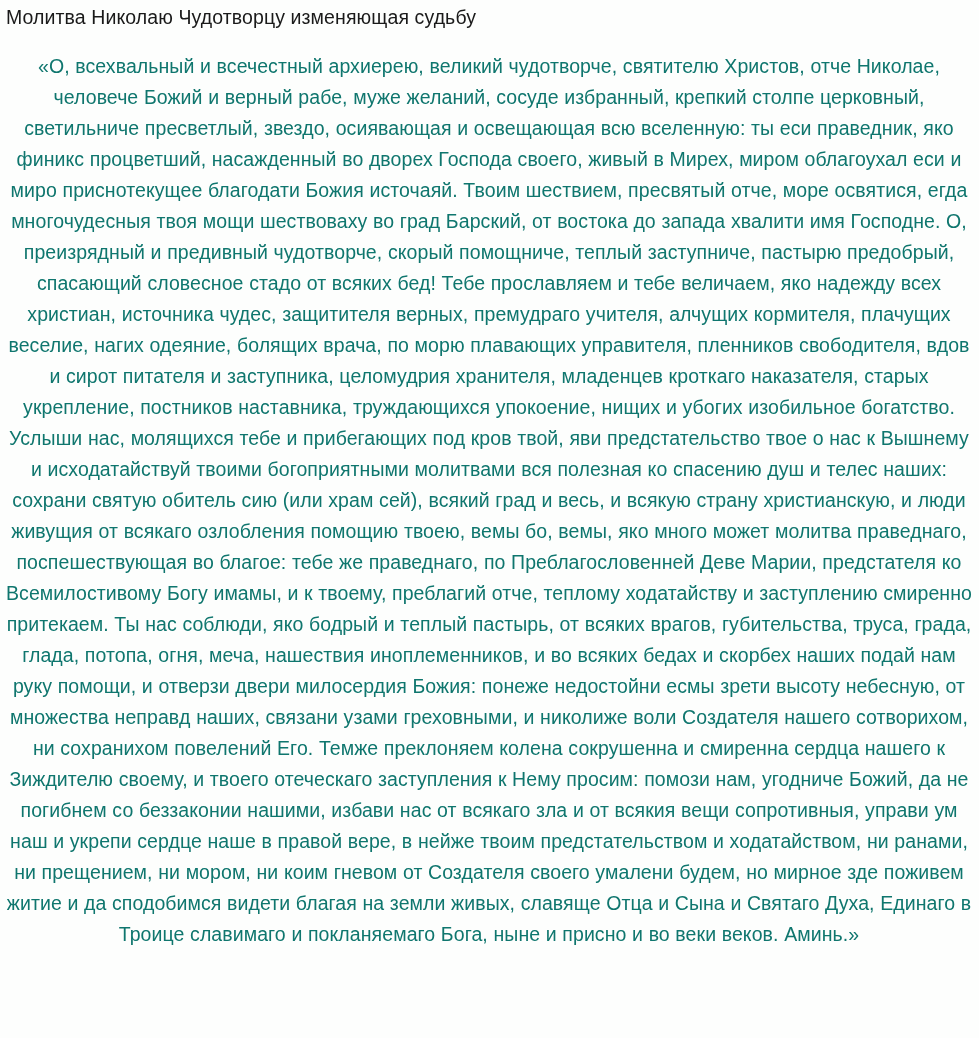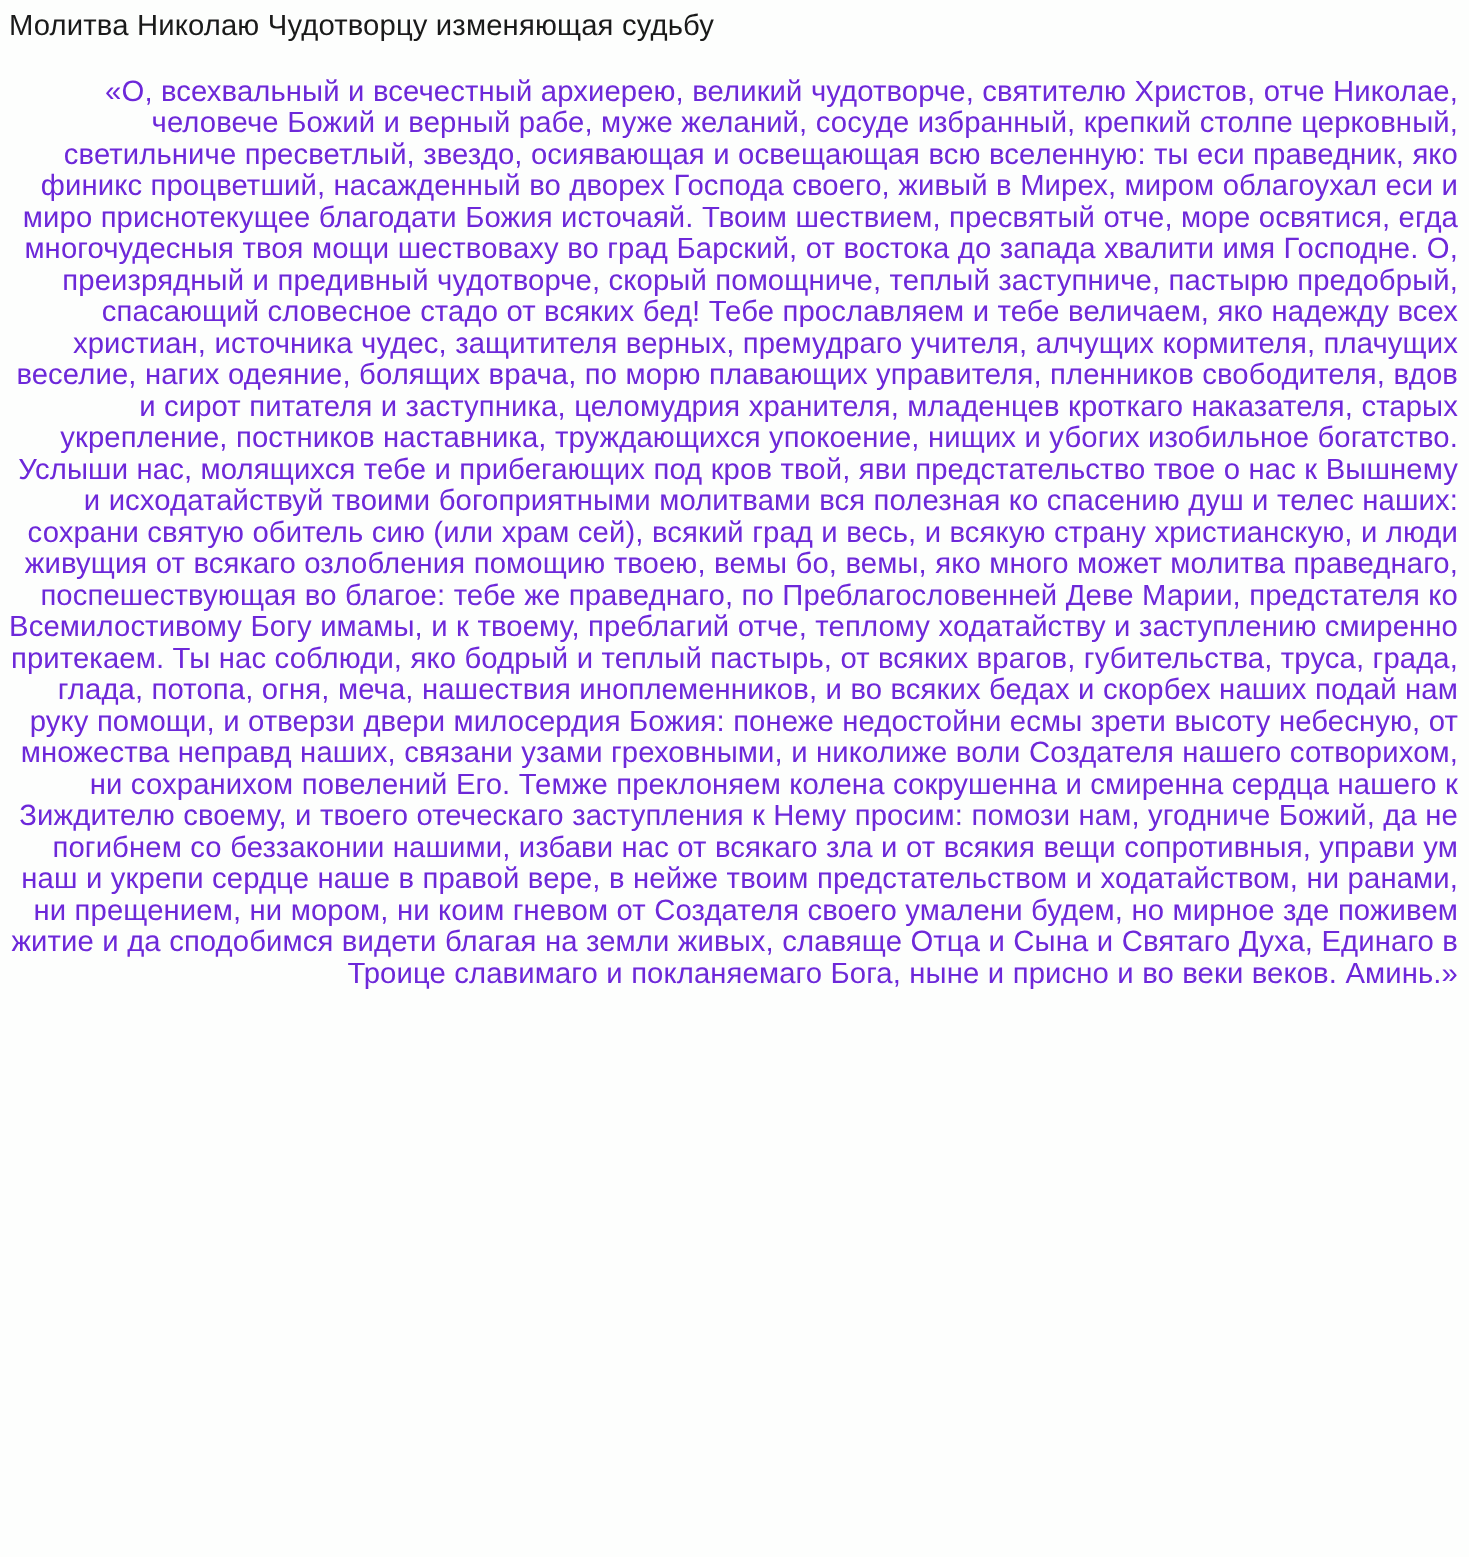--- a/index.html
+++ b/index.html
@@ -32,25 +32,25 @@
     color: #1a1a1a;
     letter-spacing: 0.1px;
     white-space: nowrap;
   }
   .title-spacer {
     height: 21px;
   }
   .prayer-body {
     font-size: 19.5px;
     font-weight: 400;
-    line-height: 21px;
-    color: #6d28d9;
+    line-height: 31px;
+    color: #0f766e;
     margin: 0;
     padding: 0;
-    text-align: right;
+    text-align: center;
     letter-spacing: 0.08px;
     word-spacing: 0.1px;
     width: 966px;
     hyphens: none;
   }
 </style>
 </head>
 <body>
 
 <div class="page">

